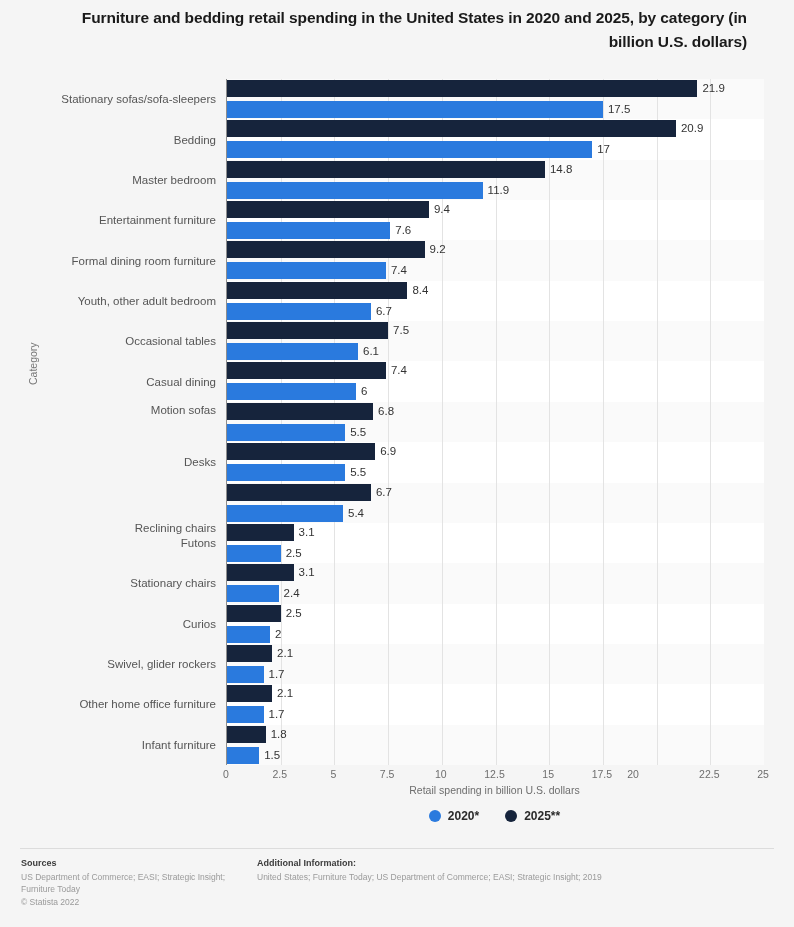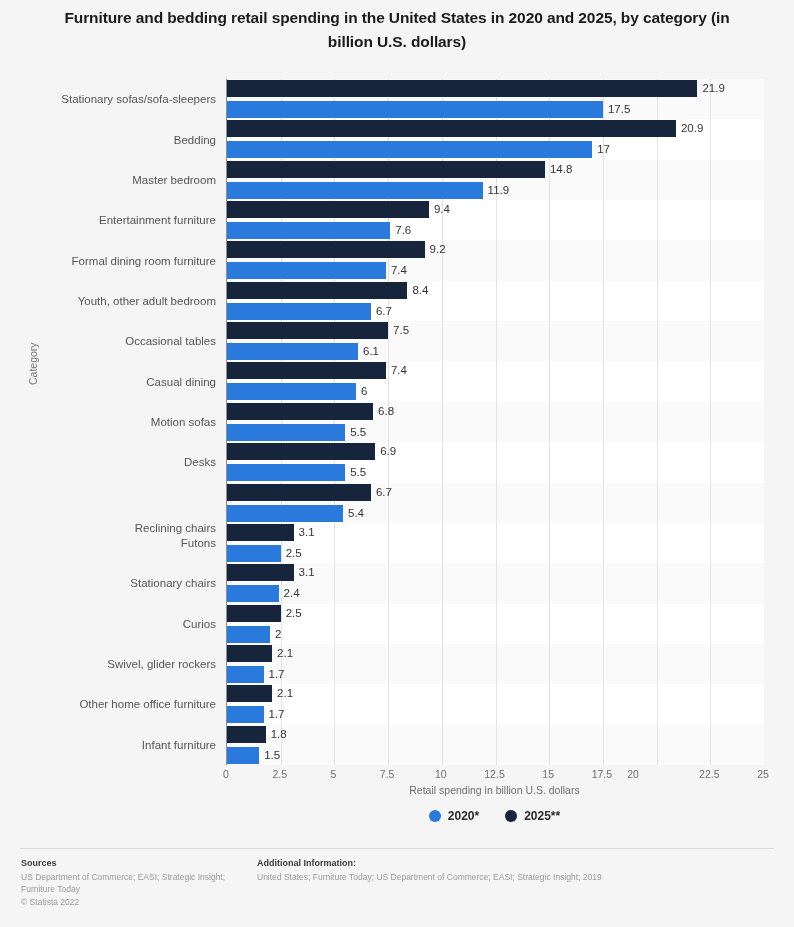--- a/index.html
+++ b/index.html
@@ -20,21 +20,21 @@
     background: #f5f5f5;
     box-sizing: border-box;
   }
 
   
   .chart-title {
     position: absolute;
     left: 47px;
     top: 6px;
     width: 700px;
-    text-align: center;
+    text-align: right;
     font-size: 15.5px;
     font-weight: bold;
     line-height: 24px;
     color: #1a1a1a;
     letter-spacing: -0.1px;
   }
 
   
   .plot-area {
     position: absolute;
@@ -361,21 +361,21 @@
 
   <div class="cat-labels" id="cat-labels">
       <div class="cat-label" style="top: 13.1765px;">Stationary sofas/sofa-sleepers</div>
       <div class="cat-label" style="top: 53.5294px;">Bedding</div>
       <div class="cat-label" style="top: 93.8824px;">Master bedroom</div>
       <div class="cat-label" style="top: 134.235px; text-align: right;">Entertainment furniture</div>
       <div class="cat-label" style="top: 174.588px;">Formal dining room furniture</div>
       <div class="cat-label" style="top: 214.941px;">Youth, other adult bedroom</div>
       <div class="cat-label" style="top: 255.294px;">Occasional tables</div>
       <div class="cat-label" style="top: 295.647px;">Casual dining</div>
-      <div class="cat-label" style="top: 336px; margin-left: 36px;">Motion sofas</div>
+      <div class="cat-label" style="top: 324px; margin-left: 36px;">Motion sofas</div>
       <div class="cat-label" style="top: 376.353px;">Desks</div>
       <div class="cat-label" style="top: 416.706px; margin-top: 25px;">Reclining chairs</div>
       <div class="cat-label" style="top: 457.059px; margin-left: 48px;">Futons</div>
       <div class="cat-label" style="top: 497.412px;">Stationary chairs</div>
       <div class="cat-label" style="top: 537.765px;">Curios</div>
       <div class="cat-label" style="top: 578.118px;">Swivel, glider rockers</div>
       <div class="cat-label" style="top: 618.471px;">Other home office furniture</div>
       <div class="cat-label" style="top: 658.824px;">Infant furniture</div>
     </div>
 

